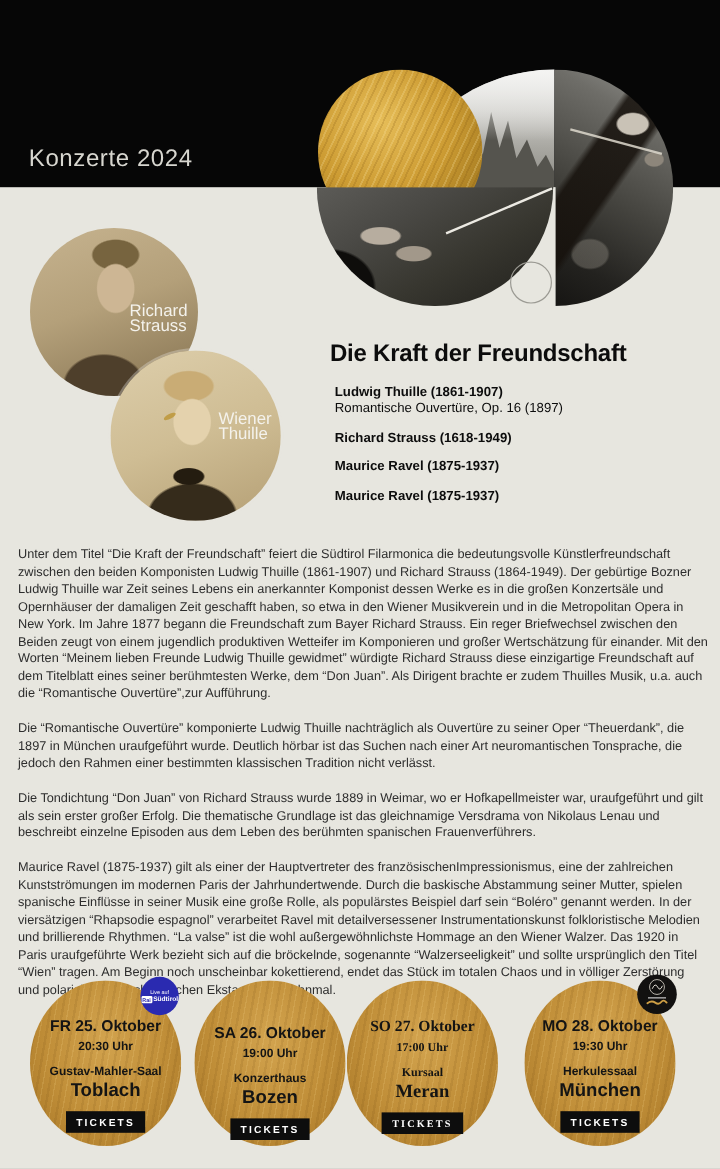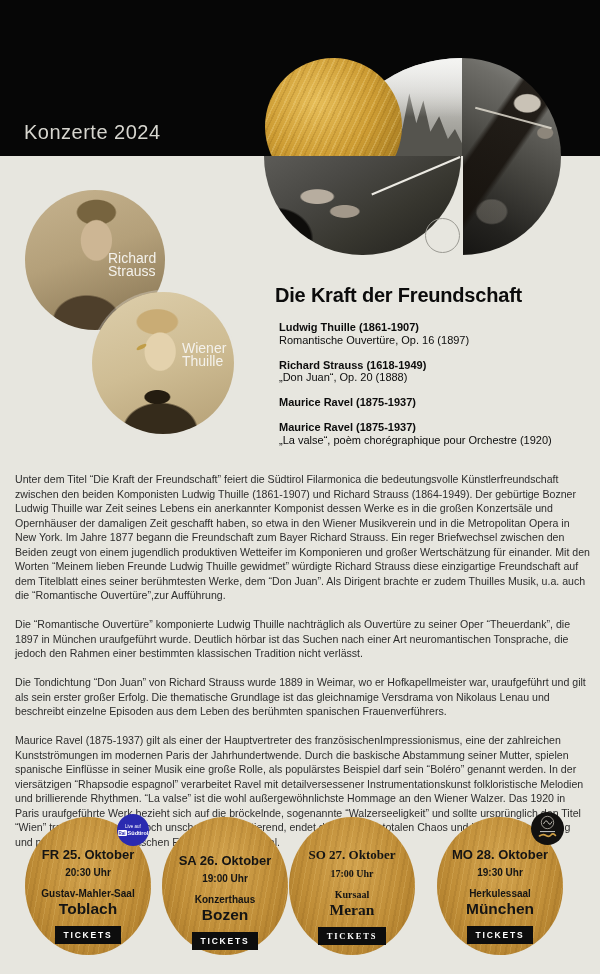--- a/index.html
+++ b/index.html
@@ -73,21 +73,21 @@
   .gold-fleck{position:absolute;left:136px;top:345px;width:11px;height:4px;background:#bd9638;
       border-radius:50%;transform:rotate(-28deg);opacity:.85;}
 
   
   .program{position:absolute;left:275px;top:284px;width:315px;color:#0c0c0c;}
   .program-title{margin:0 0 14px 0;font-size:20px;font-weight:bold;letter-spacing:-.2px;}
   .program-item{margin:0 0 12px 4px;font-size:11px;line-height:12.8px;}
   .program-item .composer{font-weight:bold;}
 
   
-  .bodytext{position:absolute;left:15px;top:472px;width:575px;color:#2d2d2d;
+  .bodytext{position:absolute;left:15px;top:455px;width:575px;color:#2d2d2d;
       font-size:10.6px;line-height:14.5px;}
   .bodytext p{margin:0 0 14.5px 0;}
 
   
   .event{position:absolute;top:817px;width:126px;height:138px;border-radius:50%;
       display:flex;flex-direction:column;align-items:center;text-align:center;
       box-sizing:border-box;padding-top:30px;color:#141414;
       background:
         repeating-linear-gradient(100deg,rgba(92,56,6,.10) 0 2px,rgba(0,0,0,0) 2px 5px,rgba(255,226,152,.15) 5px 6px,rgba(0,0,0,0) 6px 10px),
         radial-gradient(ellipse at 50% 36%,#d2a34e 0%,#c08e38 55%,#ae7d2c 85%,#a0712a 100%);}
@@ -148,28 +148,26 @@
   <div class="gold-fleck"></div>
 
   <div class="program">
     <h2 class="program-title">Die Kraft der Freundschaft</h2>
     <div class="program-item">
       <div class="composer">Ludwig Thuille (1861-1907)</div>
       <div class="work">Romantische Ouvertüre, Op. 16 (1897)</div>
     </div>
     <div class="program-item">
       <div class="composer">Richard Strauss (1618-1949)</div>
-      <div class="work">„Don Juan“, Op. 20 (1888)</div>
     </div>
     <div class="program-item">
       <div class="composer">Maurice Ravel (1875-1937)</div>
     </div>
     <div class="program-item">
       <div class="composer">Maurice Ravel (1875-1937)</div>
-      <div class="work">„La valse“, poèm chorégraphique pour Orchestre (1920)</div>
     </div>
   </div>
 
   <div class="bodytext">
     <p>Unter dem Titel “Die Kraft der Freundschaft” feiert die Südtirol Filarmonica die bedeutungsvolle Künstlerfreundschaft zwischen den beiden Komponisten Ludwig Thuille (1861-1907) und Richard Strauss (1864-1949). Der gebürtige Bozner Ludwig Thuille war Zeit seines Lebens ein anerkannter Komponist dessen Werke es in die großen Konzertsäle und Opernhäuser der damaligen Zeit geschafft haben, so etwa in den Wiener Musikverein und in die Metropolitan Opera in New York. Im Jahre 1877 begann die Freundschaft zum Bayer Richard Strauss. Ein reger Briefwechsel zwischen den Beiden zeugt von einem jugendlich produktiven Wetteifer im Komponieren und großer Wertschätzung für einander. Mit den Worten “Meinem lieben Freunde Ludwig Thuille gewidmet” würdigte Richard Strauss diese einzigartige Freundschaft auf dem Titelblatt eines seiner berühmtesten Werke, dem “Don Juan”. Als Dirigent brachte er zudem Thuilles Musik, u.a. auch die “Romantische Ouvertüre”,zur Aufführung.</p>
     <p>Die “Romantische Ouvertüre” komponierte Ludwig Thuille nachträglich als Ouvertüre zu seiner Oper “Theuerdank”, die 1897 in München uraufgeführt wurde. Deutlich hörbar ist das Suchen nach einer Art neuromantischen Tonsprache, die jedoch den Rahmen einer bestimmten klassischen Tradition nicht verlässt.</p>
     <p>Die Tondichtung “Don Juan” von Richard Strauss wurde 1889 in Weimar, wo er Hofkapellmeister war, uraufgeführt und gilt als sein erster großer Erfolg. Die thematische Grundlage ist das gleichnamige Versdrama von Nikolaus Lenau und beschreibt einzelne Episoden aus dem Leben des berühmten spanischen Frauenverführers.</p>
     <p>Maurice Ravel (1875-1937) gilt als einer der Hauptvertreter des französischenImpressionismus, eine der zahlreichen Kunstströmungen im modernen Paris der Jahrhundertwende. Durch die baskische Abstammung seiner Mutter, spielen spanische Einflüsse in seiner Musik eine große Rolle, als populärstes Beispiel darf sein “Boléro” genannt werden. In der viersätzigen “Rhapsodie espagnol” verarbeitet Ravel mit detailversessener Instrumentationskunst folkloristische Melodien und brillierende Rhythmen. “La valse” ist die wohl außergewöhnlichste Hommage an den Wiener Walzer. Das 1920 in Paris uraufgeführte Werk bezieht sich auf die bröckelnde, sogenannte “Walzerseeligkeit” und sollte ursprünglich den Titel “Wien” tragen. Am Beginn noch unscheinbar kokettierend, endet das Stück im totalen Chaos und in völliger Zerstörung und polarisiert dadurch zwischen Ekstase und Mahnmal.</p>
   </div>
 

